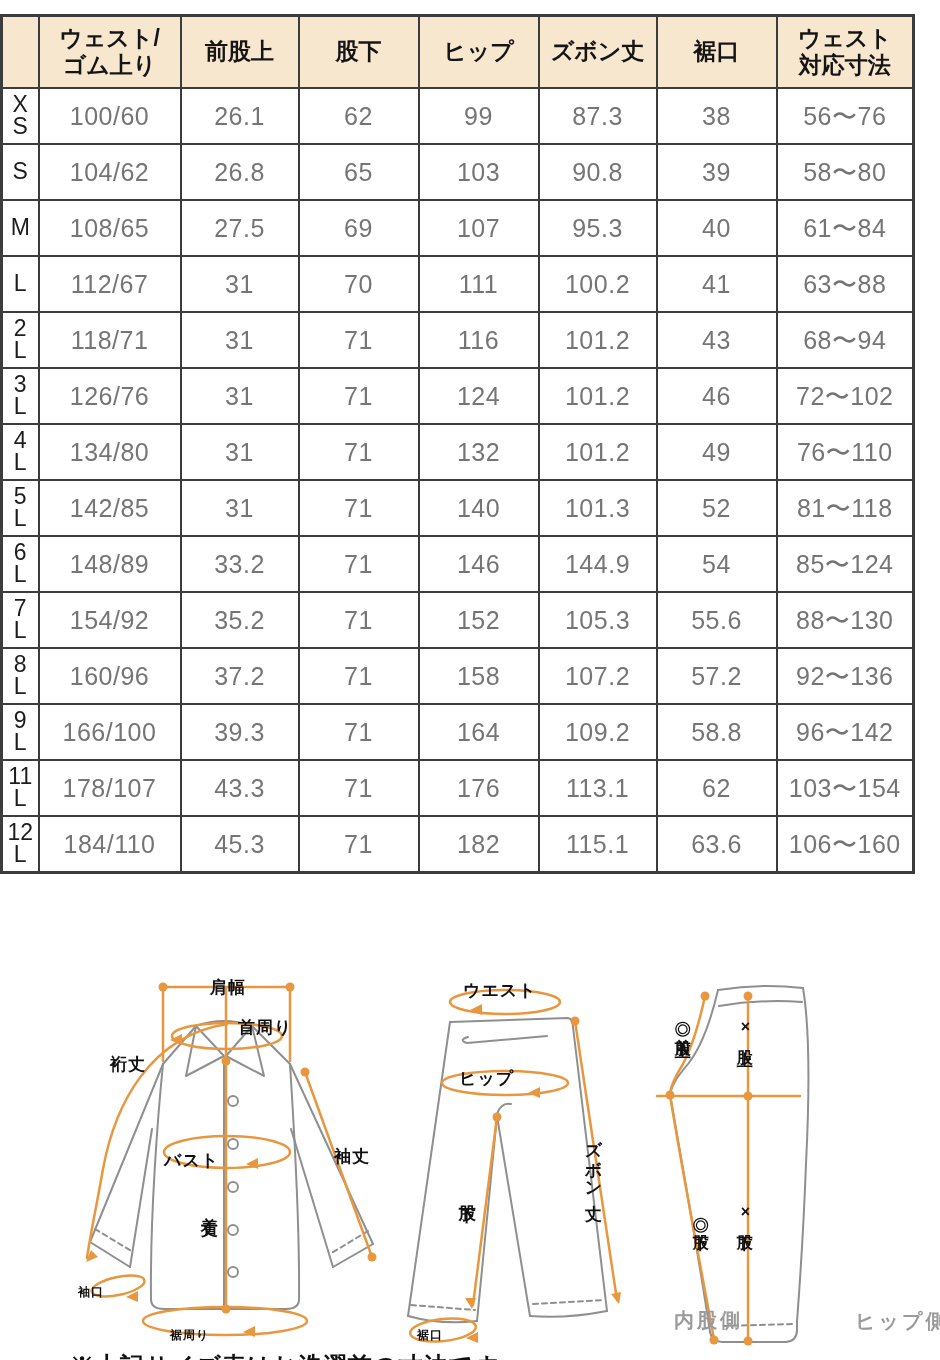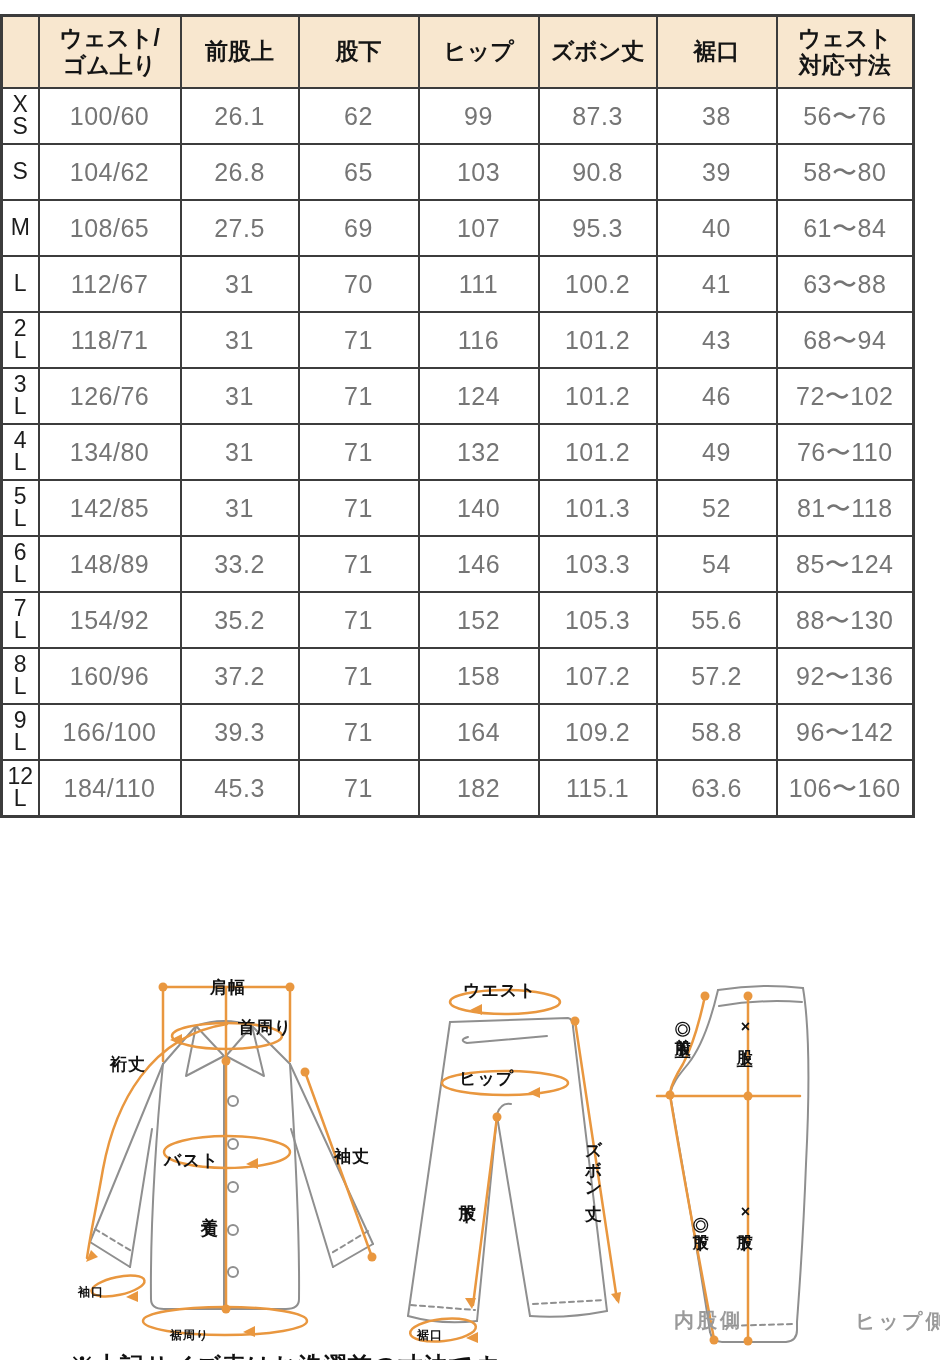--- a/index.html
+++ b/index.html
@@ -157,21 +157,21 @@
         <td>52</td>
         <td>81〜118</td>
       </tr>
       <tr>
         <td class="size-cell">6
 L</td>
         <td>148/89</td>
         <td>33.2</td>
         <td>71</td>
         <td>146</td>
-        <td>103.3</td>
+        <td>144.9</td>
         <td>54</td>
         <td>85〜124</td>
       </tr>
       <tr>
         <td class="size-cell">7
 L</td>
         <td>154/92</td>
         <td>35.2</td>
         <td>71</td>
         <td>152</td>
@@ -193,20 +193,31 @@
       <tr>
         <td class="size-cell">9
 L</td>
         <td>166/100</td>
         <td>39.3</td>
         <td>71</td>
         <td>164</td>
         <td>109.2</td>
         <td>58.8</td>
         <td>96〜142</td>
+      </tr>
+      <tr>
+        <td class="size-cell">11
+L</td>
+        <td>178/107</td>
+        <td>43.3</td>
+        <td>71</td>
+        <td>176</td>
+        <td>113.1</td>
+        <td>62</td>
+        <td>103〜154</td>
       </tr>
       <tr>
         <td class="size-cell">12
 L</td>
         <td>184/110</td>
         <td>45.3</td>
         <td>71</td>
         <td>182</td>
         <td>115.1</td>
         <td>63.6</td>

